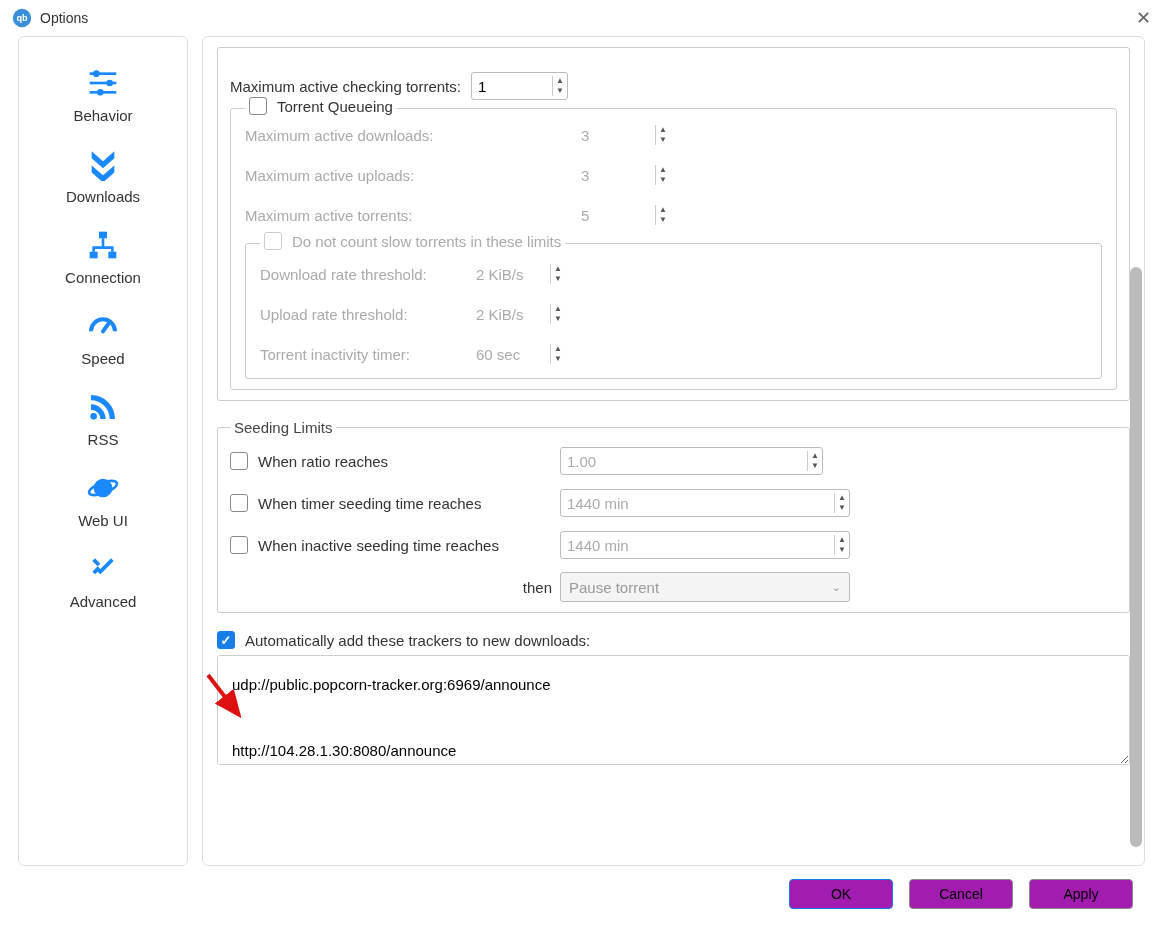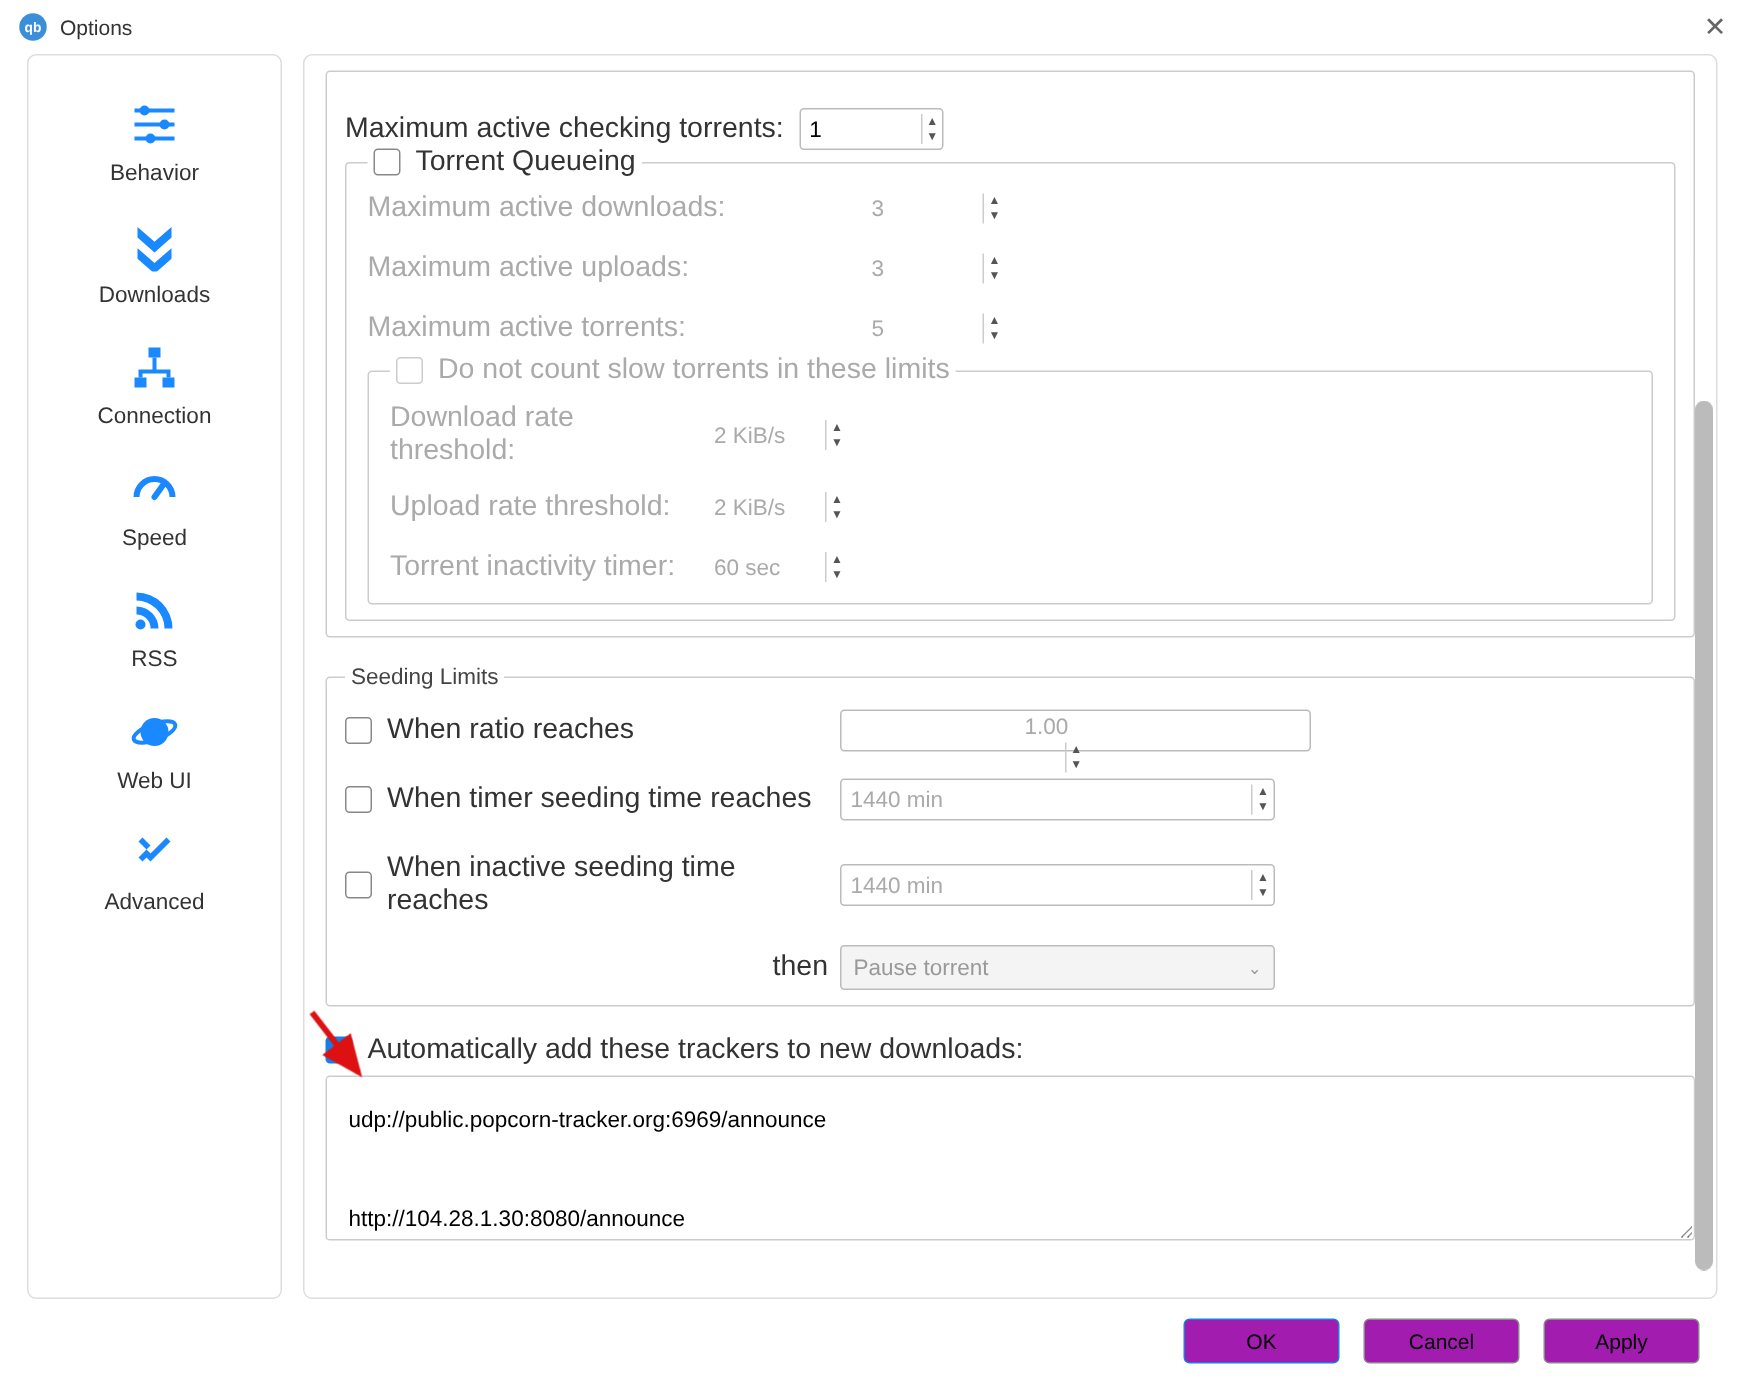--- a/index.html
+++ b/index.html
@@ -21,21 +21,21 @@
 
 .main { flex: 1; border: 1px solid #ddd; border-radius: 6px; padding: 10px 14px; overflow-y: auto; position: relative; }
 
 
 .arrow-annot { position: absolute; left: 0px; top: 630px; z-index: 5; pointer-events: none; }
 
 fieldset { border: 1px solid #ccc; border-radius: 3px; margin-bottom: 18px; padding: 10px 12px; }
 legend { font-size: 15px; padding: 0 4px; color: #444; }
 
 .row { display: flex; align-items: center; gap: 10px; margin: 6px 0; }
-.row-label { font-size: 19px; color: #333; }
+.row-label { font-size: 15px; color: #333; }
 .row-label.disabled, .disabled { color: #aaa; }
 
 .chk { width: 18px; height: 18px; border: 1px solid #888; border-radius: 3px; display: inline-flex; align-items: center; justify-content: center; background: #fff; cursor: pointer; flex-shrink: 0; }
 .chk.disabled { border-color: #ccc; }
 .chk.checked { background: #167ee6; border-color: #167ee6; }
 .chk.checked::after { content: "✓"; color: #fff; font-size: 13px; font-weight: bold; }
 
 .spin { display: flex; align-items: center; border: 1px solid #bbb; border-radius: 3px; height: 28px; background: #fff; }
 .spin input { border: none; outline: none; font-size: 15px; padding: 2px 6px; width: 80px; background: transparent; }
 .spin input.disabled { color: #aaa; }
@@ -261,21 +261,21 @@
     </fieldset>
 
     
     <fieldset>
       <legend>Seeding Limits</legend>
       <div class="sl-grid">
         <div class="row">
             <span class="chk"></span>
             <span class="row-label">When ratio reaches</span>
           </div>
-        <div class="spin" style="width:314px;flex-direction:column;">
+        <div class="spin" style="width:263px;">
             <input class="disabled" style="flex: 1 1 0%;" disabled="" value="1.00">
             <div class="btns">
               <span>▲</span>
               <span>▼</span>
             </div>
           </div>
 
         <div class="row">
             <span class="chk"></span>
             <span class="row-label">When timer seeding time reaches</span>

